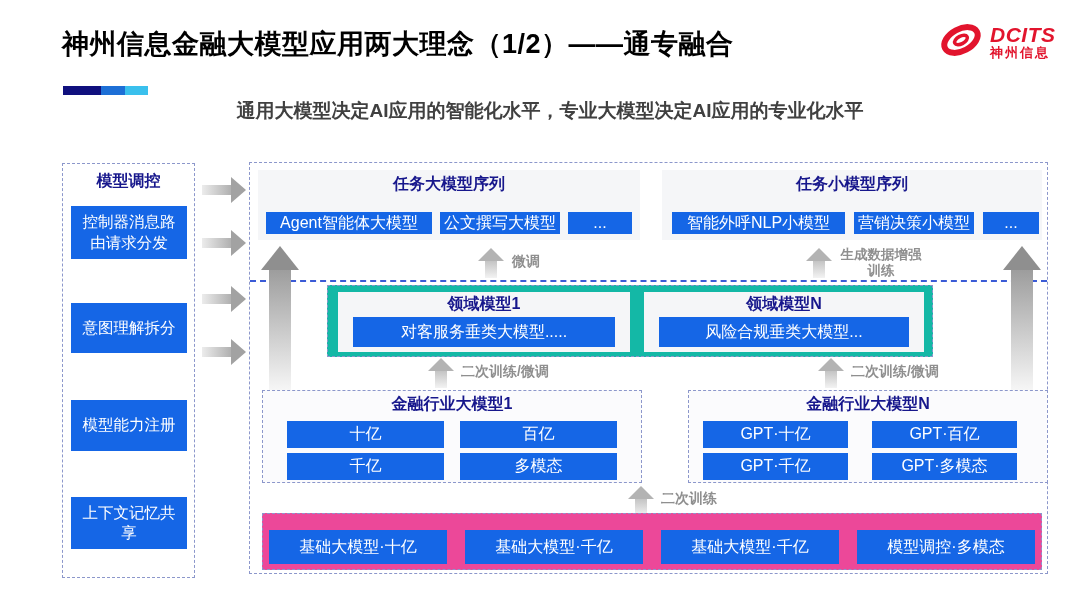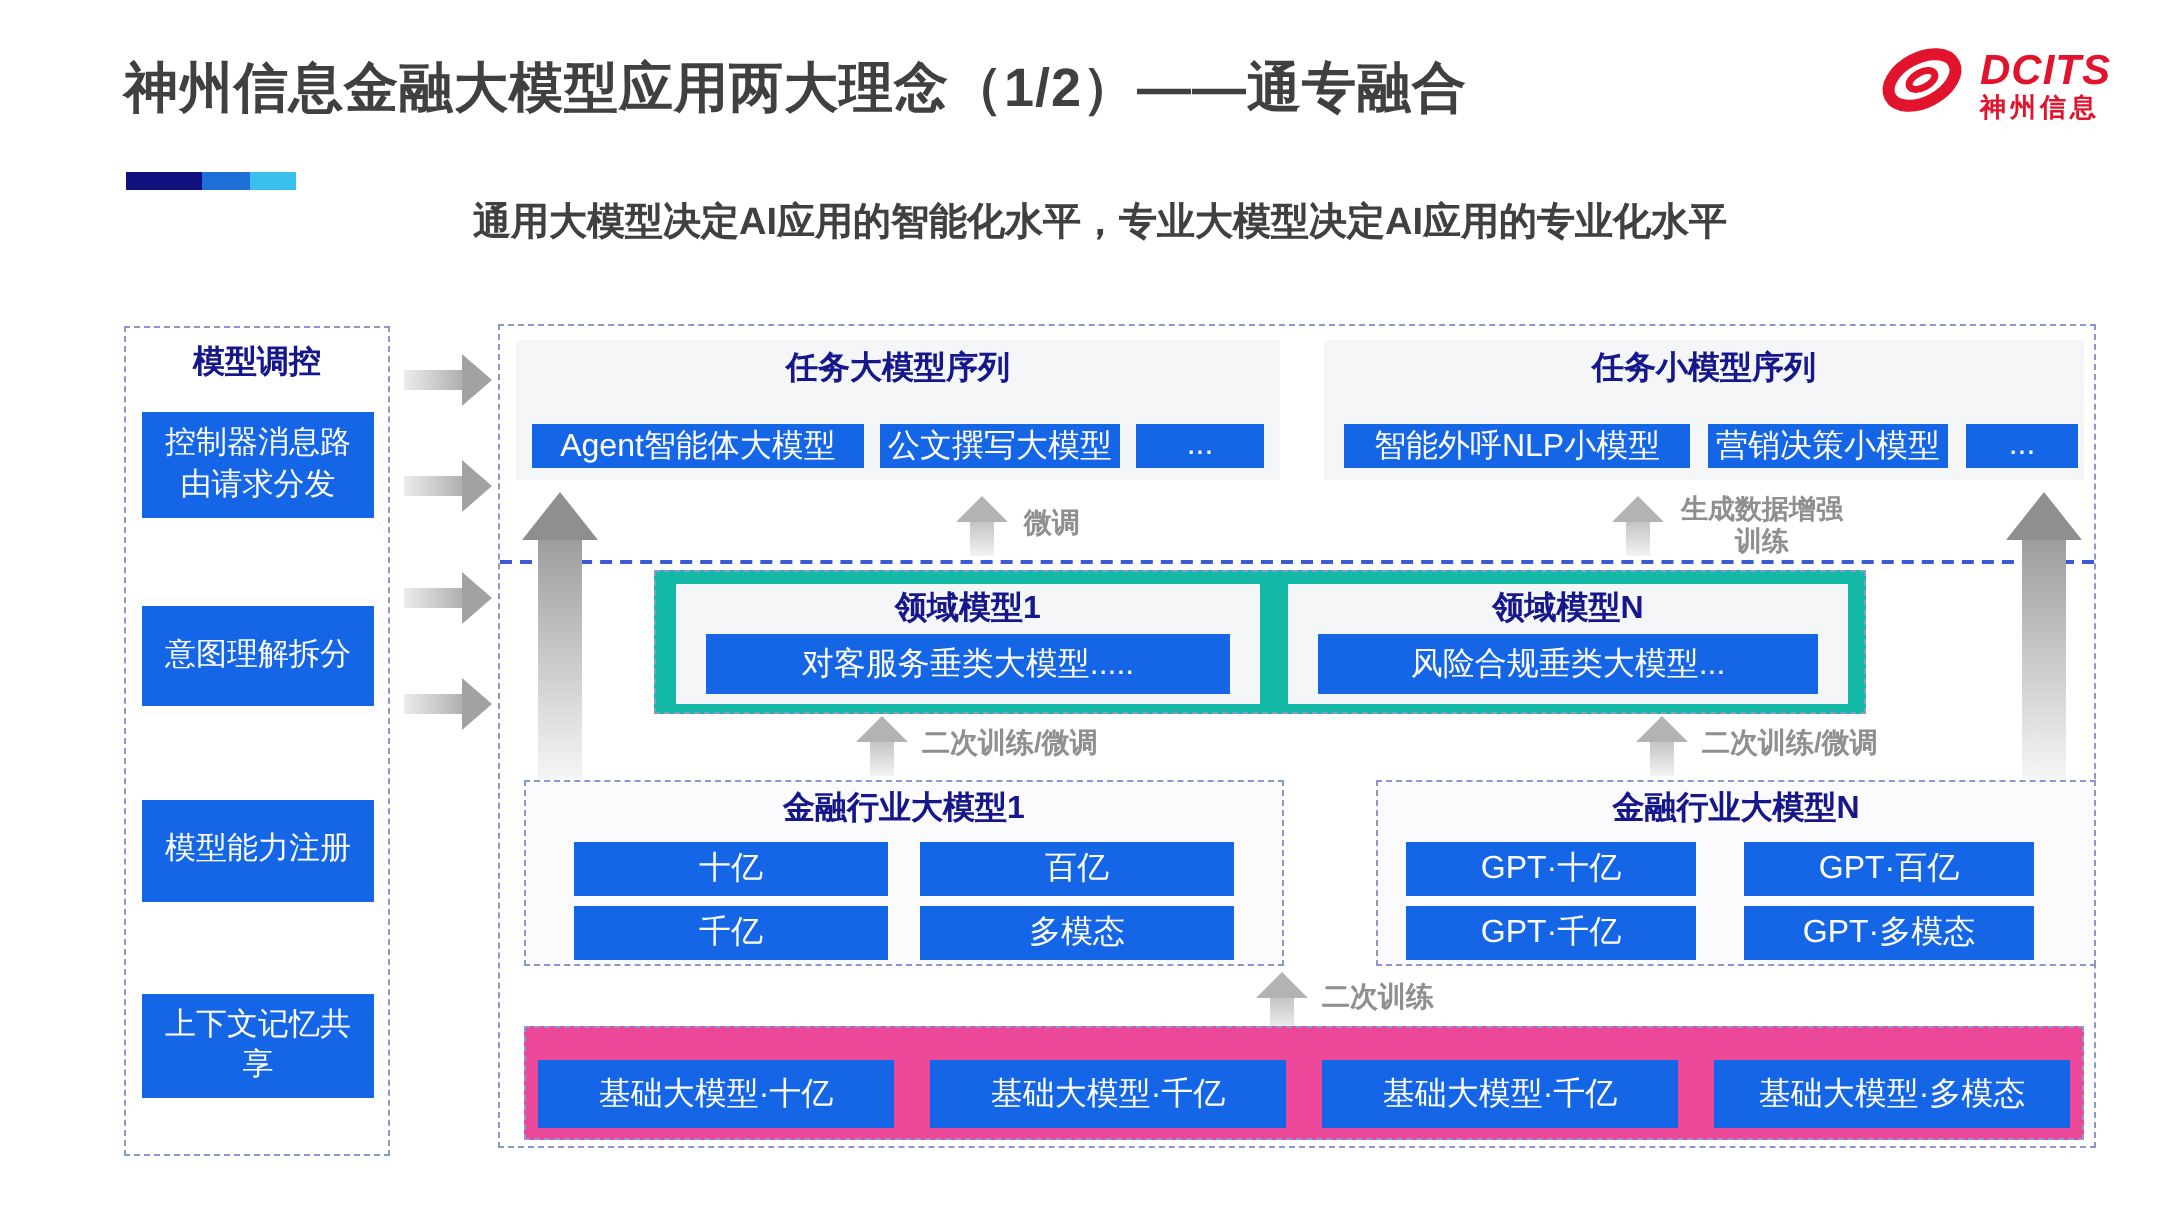--- a/index.html
+++ b/index.html
@@ -1,18 +1,18 @@
 <!DOCTYPE html>
 <html><head>
 <meta charset="utf-8">
 <style>
   * { margin:0; padding:0; box-sizing:border-box; }
   body { background:#e8e8e8; font-family:"Liberation Sans","DejaVu Sans",sans-serif; }
   #canvas { position:relative; width:1080px; height:608px; background:#ffffff; overflow:hidden; margin:0 auto; }
-  .title { position:absolute; left:62px; top:26px; font-size:27px; font-weight:800; color:#404040; letter-spacing:0.5px; white-space:nowrap; }
+  .title { position:absolute; left:62px; top:26px; font-size:27px; font-weight:800; color:#000000; letter-spacing:0.5px; white-space:nowrap; }
   .accent-bar { position:absolute; left:63px; top:86px; height:9px; display:flex; }
   .accent-bar .s1 { width:38px; background:#10107E; }
   .accent-bar .s2 { width:24px; background:#1D6FD6; }
   .accent-bar .s3 { width:23px; background:#3AC0ED; }
 
   .logo { position:absolute; left:938px; top:20px; display:flex; align-items:center; gap:6px; }
   .logo-text { display:flex; flex-direction:column; line-height:1.05; }
   .logo-brand { color:#E2142D; font-weight:800; font-style:italic; font-size:21px; letter-spacing:0.5px; }
   .logo-cn { color:#E2142D; font-weight:bold; font-size:13px; letter-spacing:2px; }
 
@@ -206,17 +206,17 @@
       <div class="head"></div>
       <div class="shaft"></div>
     </div>
   <div class="gray-label" style="left:661px; top:490px;">二次训练</div>
 
   <div class="foundation-box dashed">
     <div class="foundation-row">
       <div class="bluebox">基础大模型·十亿</div>
       <div class="bluebox">基础大模型·千亿</div>
       <div class="bluebox">基础大模型·千亿</div>
-      <div class="bluebox">基础大模型·多模态</div>
+      <div class="bluebox">模型调控·多模态</div>
     </div>
   </div>
 
 </div>
 
 </body></html>

